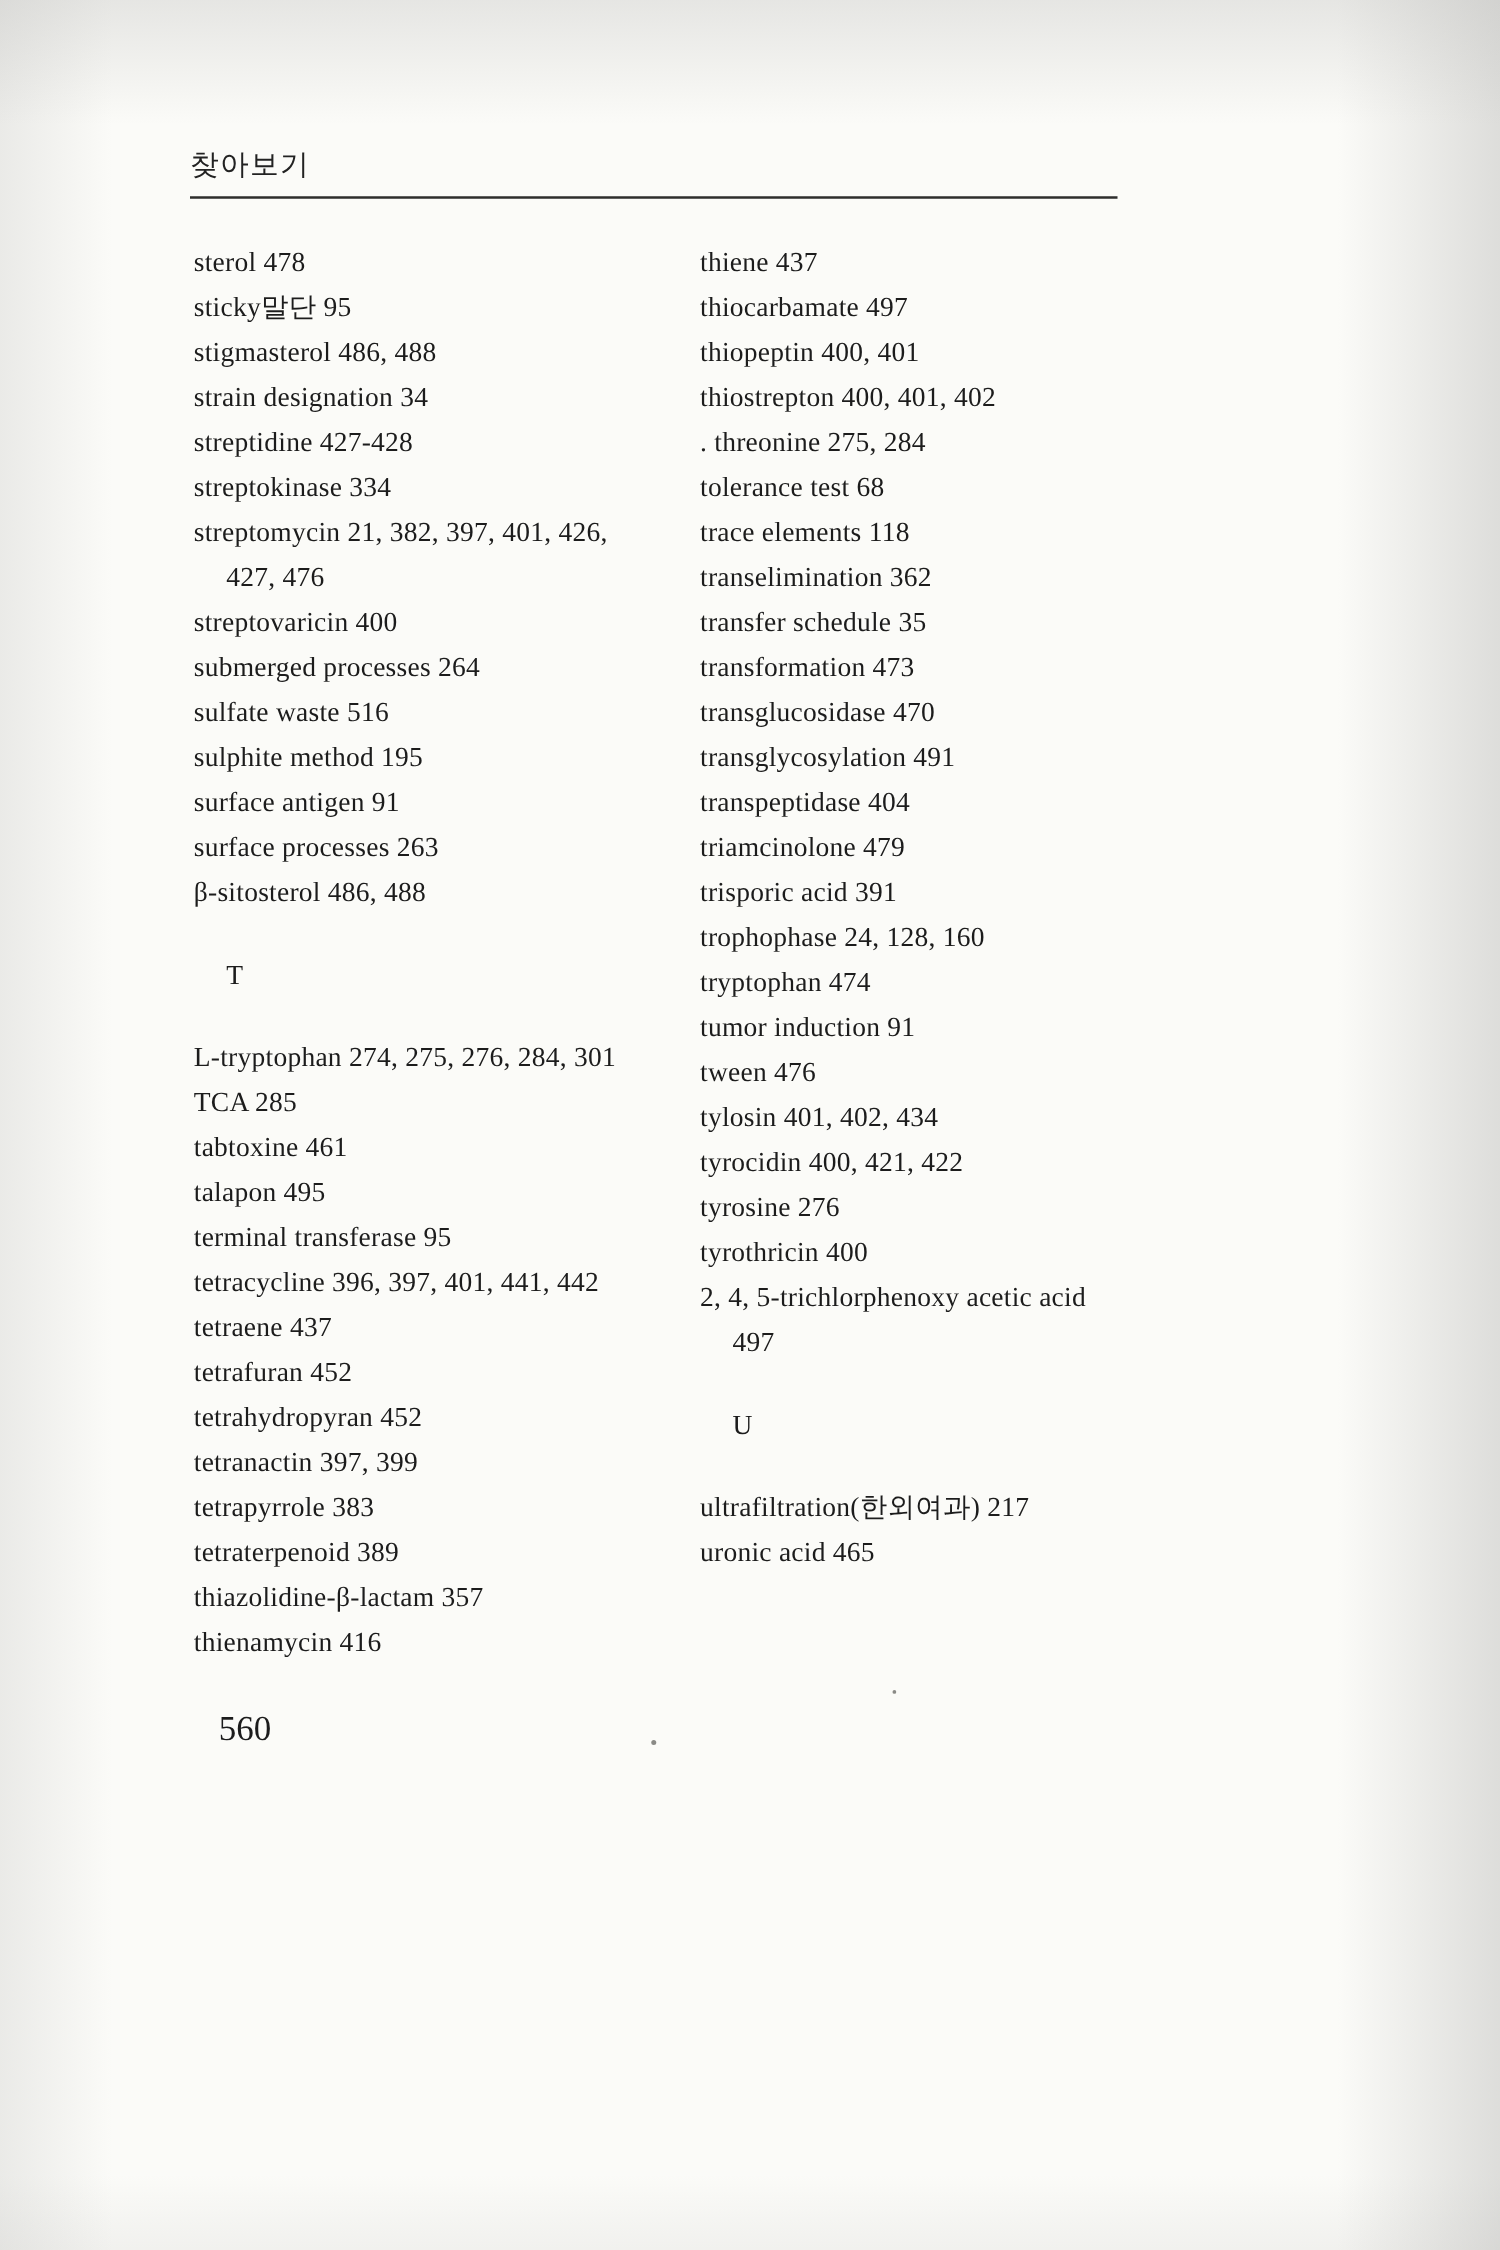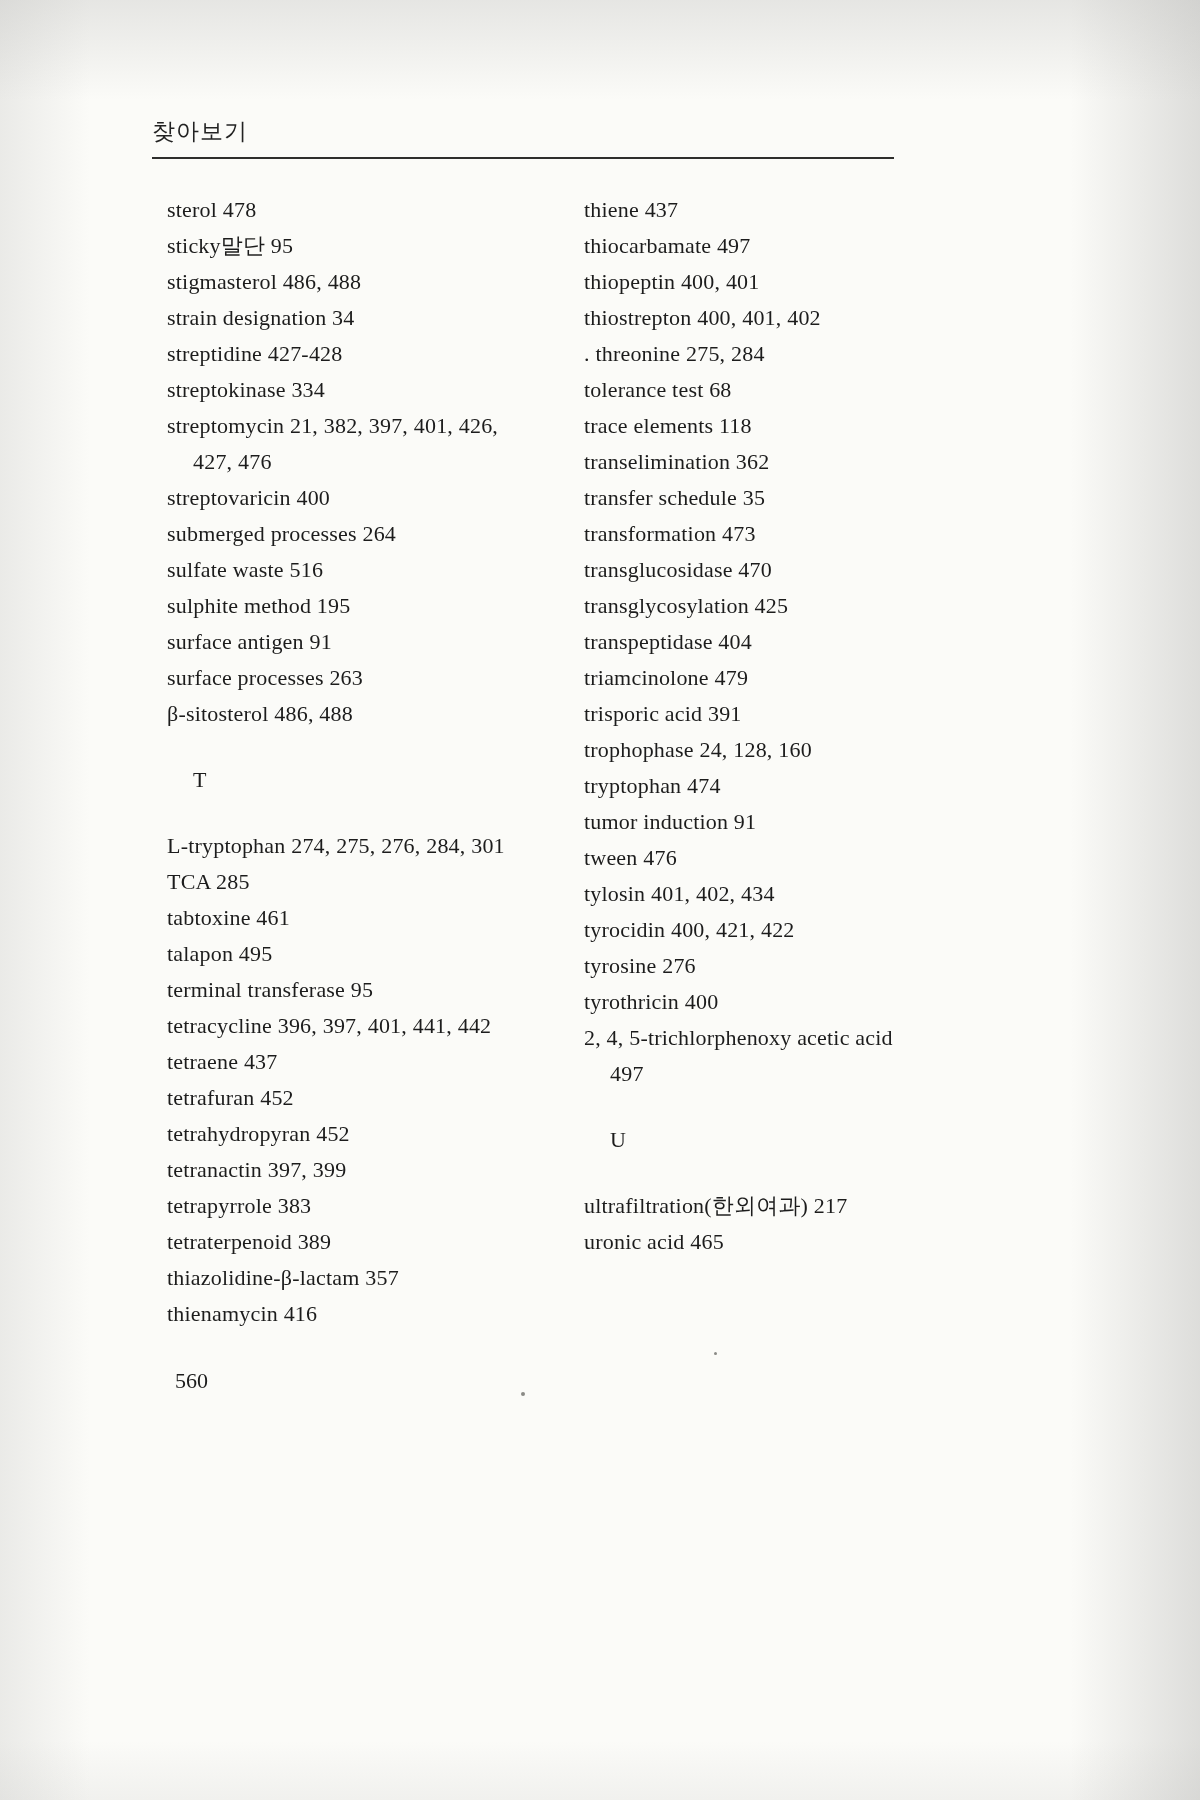--- a/index.html
+++ b/index.html
@@ -34,21 +34,21 @@
     letter-spacing: 1px;
     color: #222;
   }
   .columns {
     position: absolute;
     top: 192px;
     left: 155px;
     display: flex;
     align-items: flex-start;
   }
-  .col { display: block; margin-left: 12px; }
+  .col { display: block; }
   .col-left  { width: 405px; }
   .col-right { width: 520px; }
   .entry {
     font-size: 22px;
     line-height: 36px;
     color: #1c1c1c;
     padding-left: 26px;
     text-indent: -26px;
     letter-spacing: 0.2px;
   }
@@ -58,21 +58,21 @@
   .section {
     font-size: 22px;
     line-height: 36px;
     margin: 30px 0 30px 26px;
     color: #1c1c1c;
   }
   .page-number {
     position: absolute;
     left: 175px;
     top: 1368px;
-    font-size: 22px;
+    font-size: 28px;
     color: #1c1c1c;
   }
   .speck {
     position: absolute;
     background: #8a8a86;
     border-radius: 50%;
   }
   .speck-1 { left: 521px; top: 1392px; width: 4px; height: 4px; }
   .speck-2 { left: 714px; top: 1352px; width: 3px; height: 3px; }
 </style>
@@ -124,21 +124,21 @@
         <div class="entry">thiocarbamate 497</div>
         <div class="entry">thiopeptin 400, 401</div>
         <div class="entry">thiostrepton 400, 401, 402</div>
         <div class="entry">. threonine 275, 284</div>
         <div class="entry">tolerance test 68</div>
         <div class="entry">trace elements 118</div>
         <div class="entry">transelimination 362</div>
         <div class="entry">transfer schedule 35</div>
         <div class="entry">transformation 473</div>
         <div class="entry">transglucosidase 470</div>
-        <div class="entry">transglycosylation 425</div>
+        <div class="entry">transglycosylation 491</div>
         <div class="entry">transpeptidase 404</div>
         <div class="entry">triamcinolone 479</div>
         <div class="entry">trisporic acid 391</div>
         <div class="entry">trophophase 24, 128, 160</div>
         <div class="entry">tryptophan 474</div>
         <div class="entry">tumor induction 91</div>
         <div class="entry">tween 476</div>
         <div class="entry">tylosin 401, 402, 434</div>
         <div class="entry">tyrocidin 400, 421, 422</div>
         <div class="entry">tyrosine 276</div>

